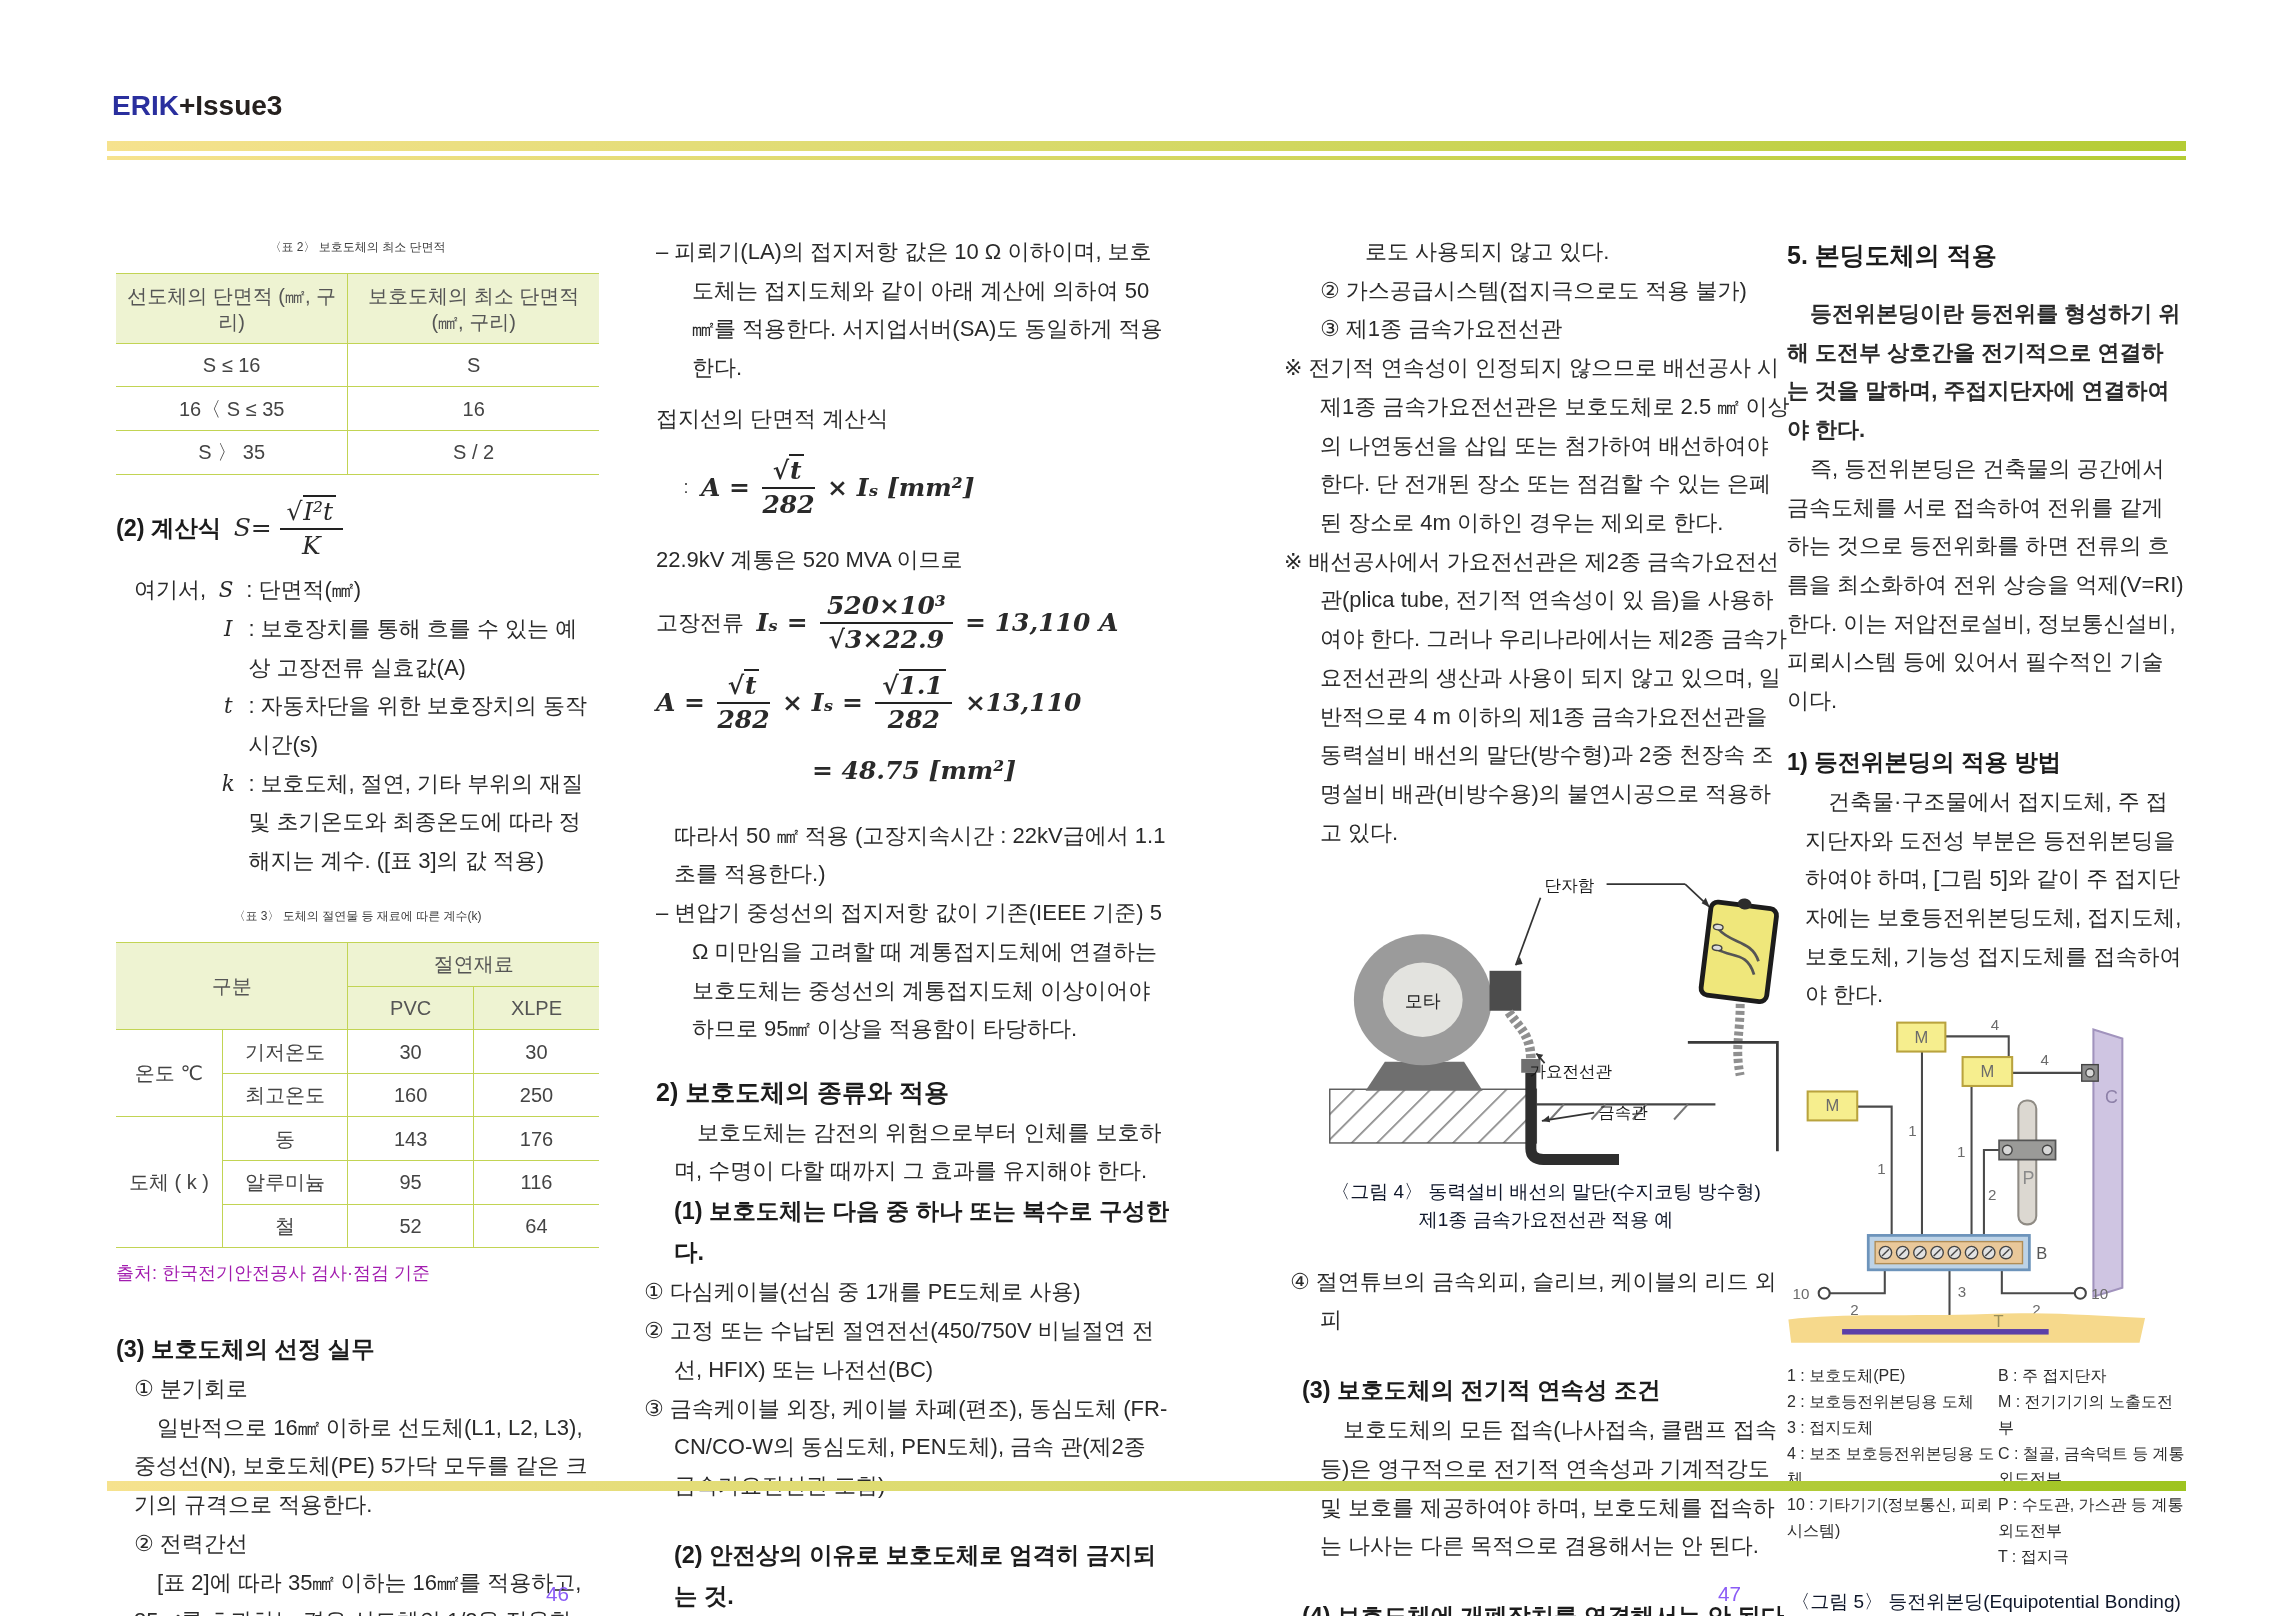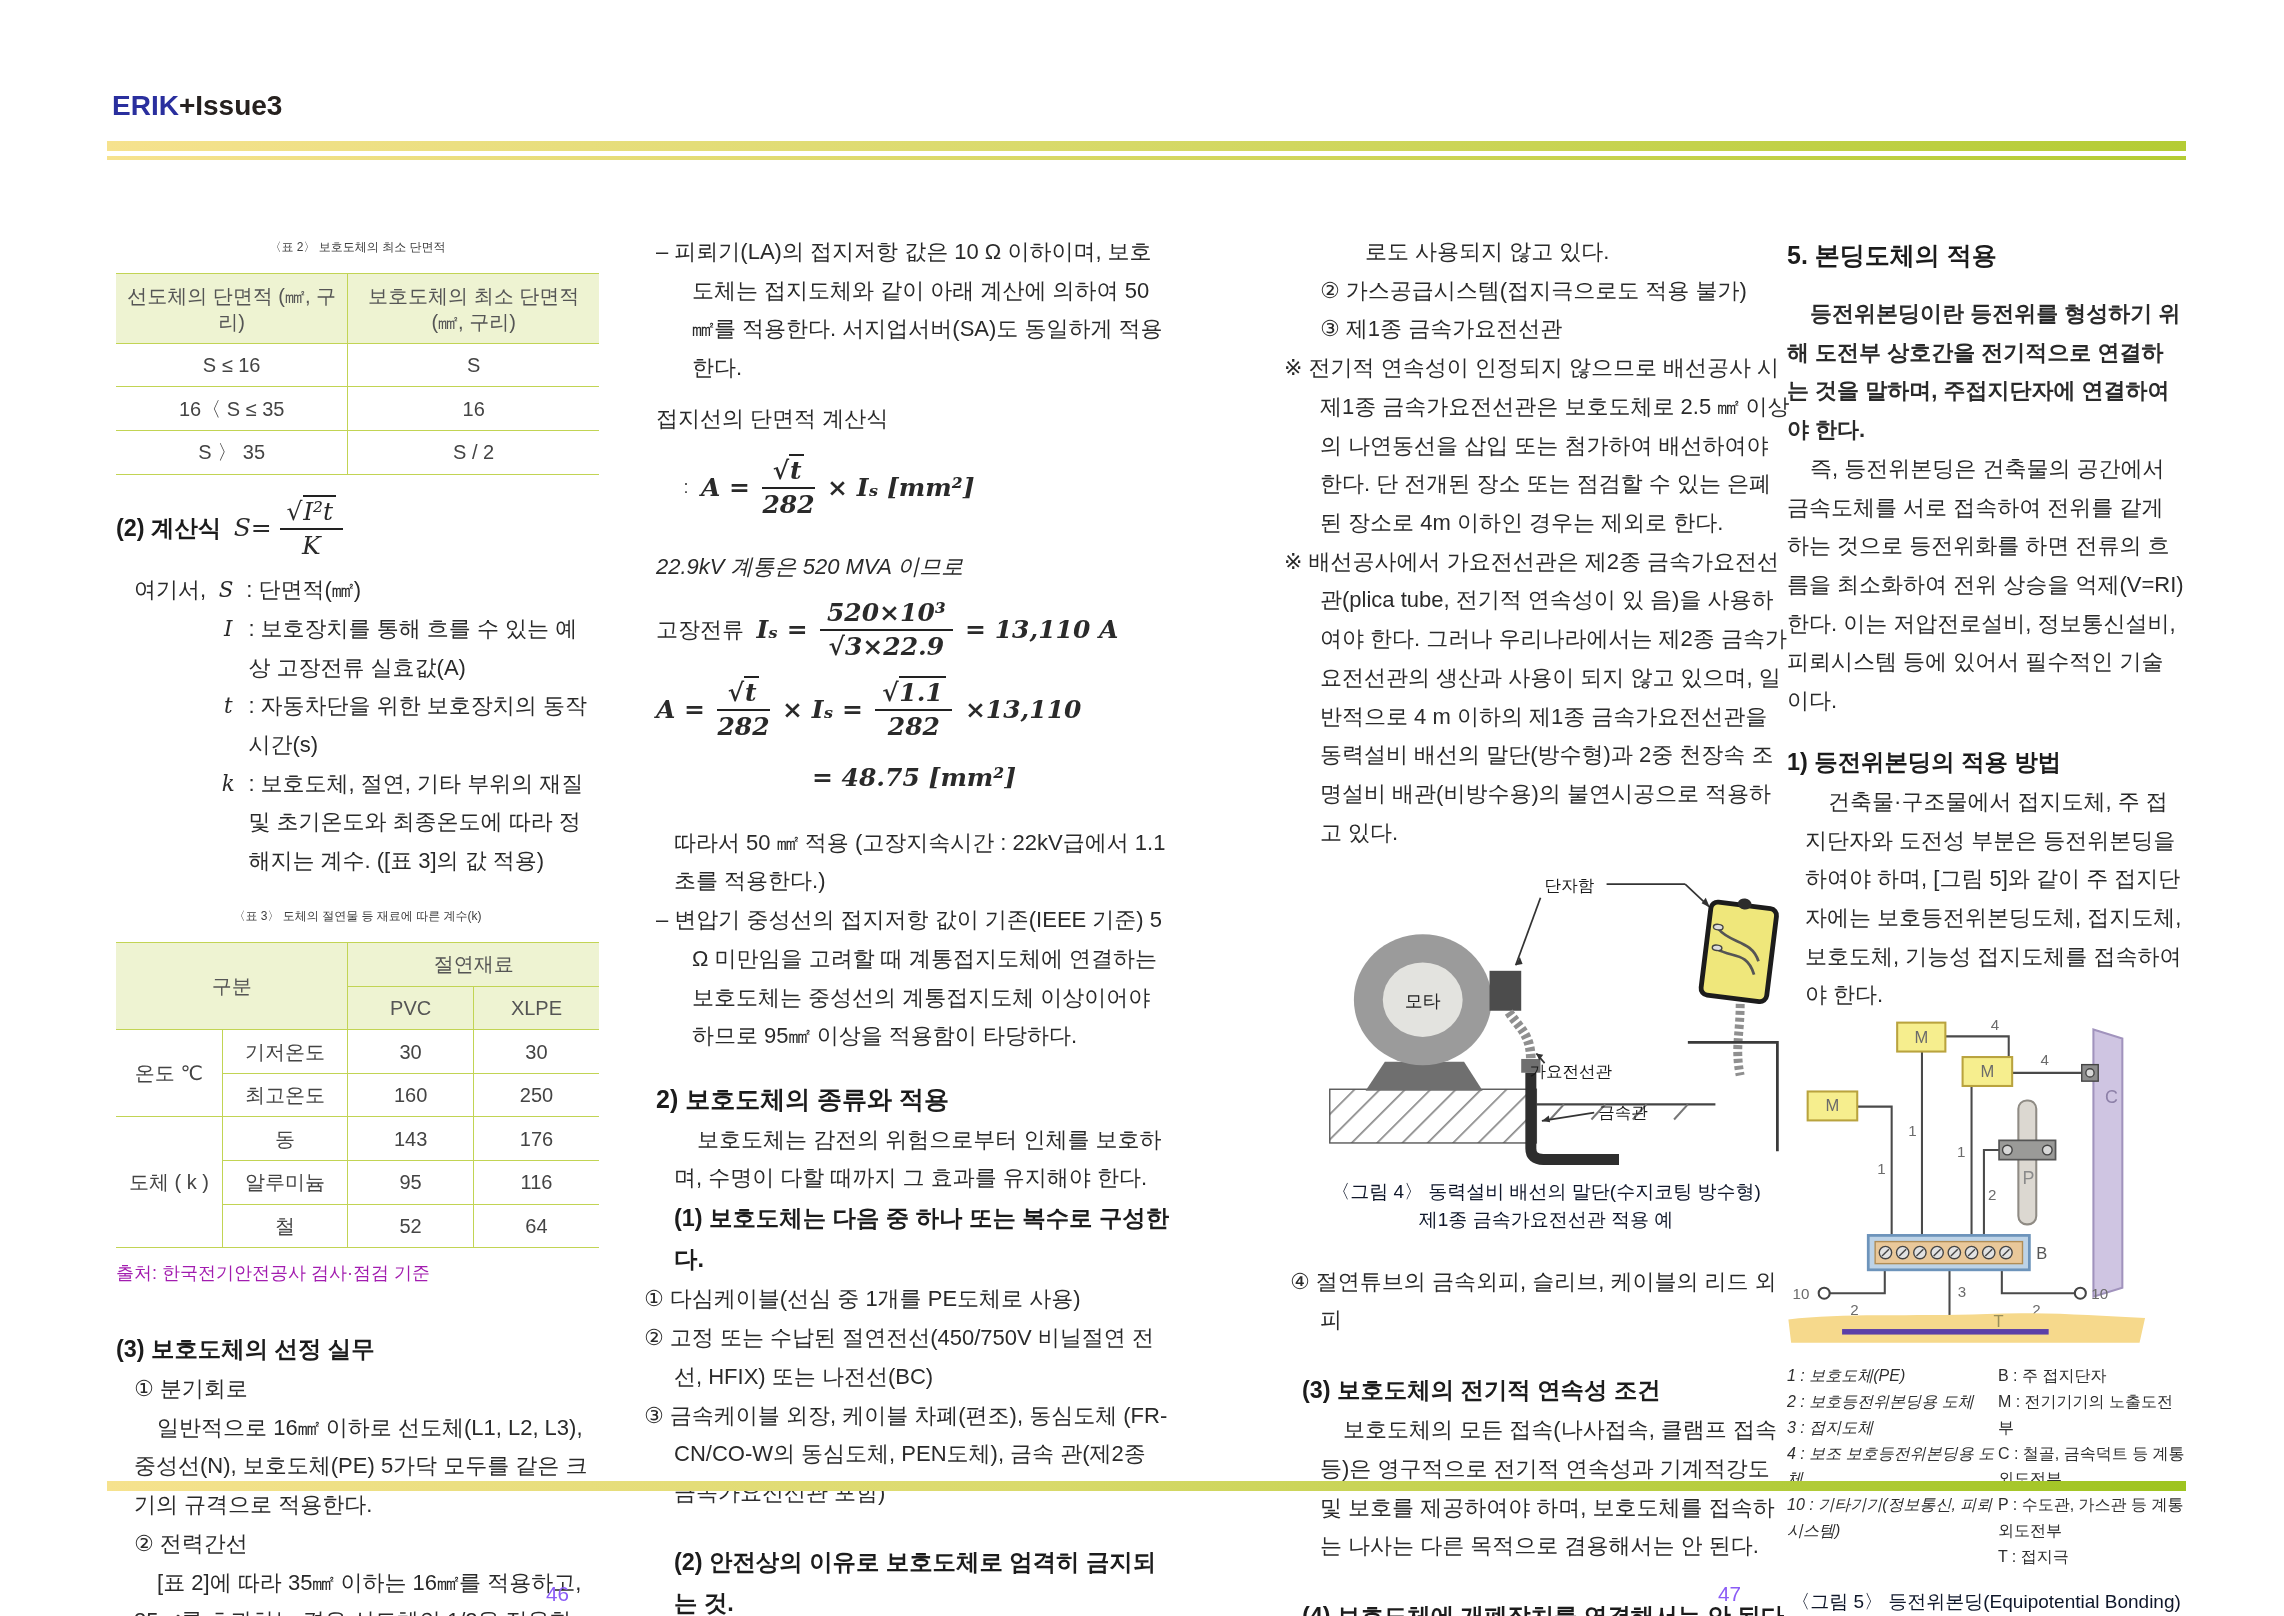--- a/index.html
+++ b/index.html
@@ -50,21 +50,21 @@
   .f-row{display:flex;align-items:center;gap:12.4px;flex-wrap:nowrap;}
 
   .defs .def{display:flex;gap:9.7px;}
   .defs .def-sym{min-width:20.7px;text-align:center;font-size:21.4px;}
   .defs .def-text{flex:1;}
 
   .src{font-size:18px;color:#a21caf;margin-top:10px;}
 
   .fig-caption{text-align:center;font-size:19px;color:#0f172a;line-height:1.5;}
   .legend{display:flex;font-size:16px;line-height:1.62;color:#2e2e2e;margin-top:6.9px;}
-  .legend .lg-l{width:53%;font-style:italic;}
+  .legend .lg-l{width:53%;}
   .legend .lg-r{width:47%;}
 
   svg text{font-family:"Liberation Sans","DejaVu Sans",sans-serif;}
 </style>
 </head>
 <body>
 
 <div class="brand">
   <span class="b-blue">ERIK</span><span class="b-dark">+Issue3</span>
 </div>
@@ -184,21 +184,21 @@
   <div class="f-row" style="margin-top:18px;padding-left:27.6px;">
     <span style="font-size:18px;color:#444;">:</span>
     <span class="math f-lg semib">A =</span>
     <span class="math f-lg semib frac">
       <span class="fn rad"><span class="rsign">√</span><span class="rbar">t</span></span>
       <span class="fd">282</span>
     </span>
     <span class="math f-lg semib">× Iₛ [mm²]</span>
   </div>
 
-  <div style="margin-top:29px;font-style:italic;">22.9kV 계통은 520 MVA 이므로</div>
+  <div style="margin-top:22px;">22.9kV 계통은 520 MVA 이므로</div>
 
   <div class="f-row" style="margin-top:12.4px;">
     <span>고장전류</span>
     <span class="math f-lg semib">Iₛ =</span>
     <span class="math f-lg semib frac">
       <span class="fn">520×10³</span>
       <span class="fd">√3×22.9</span>
     </span>
     <span class="math f-lg semib">= 13,110 A</span>
   </div>

